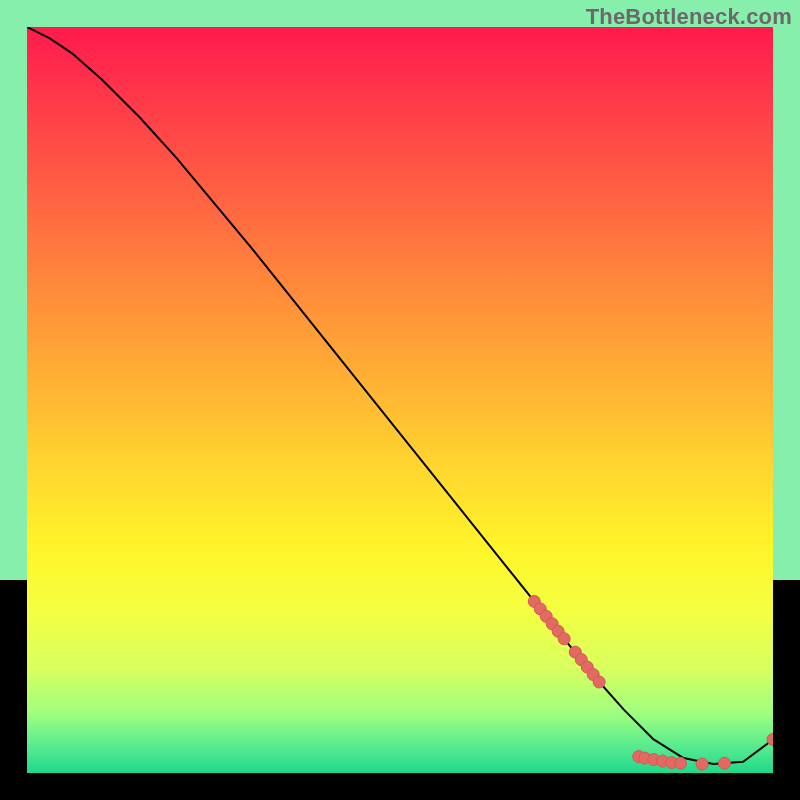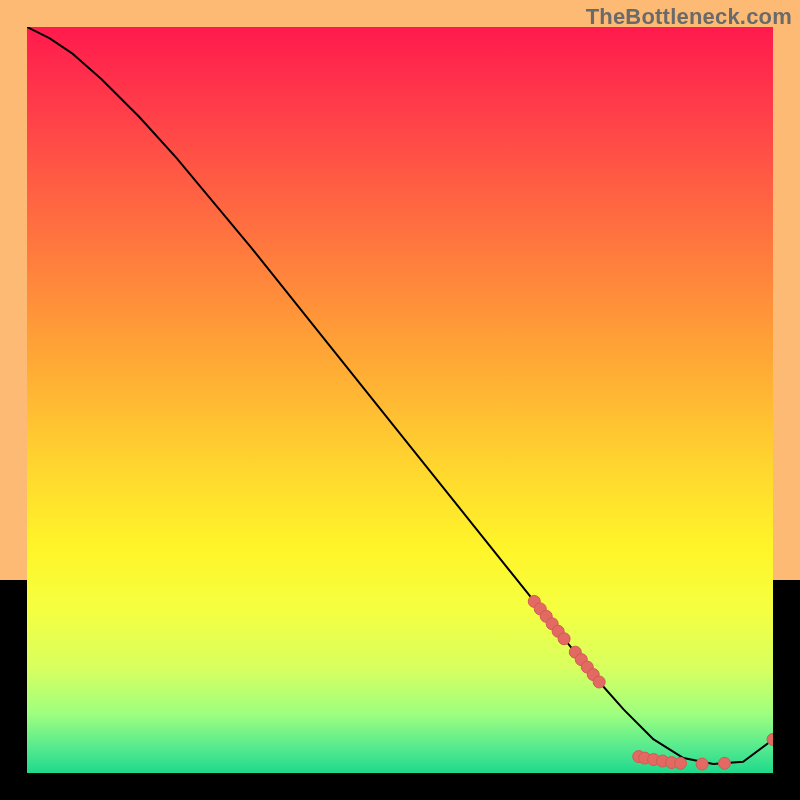--- a/index.html
+++ b/index.html
@@ -8,21 +8,21 @@
     width: 800px;
     height: 800px;
     background: #000;
     overflow: hidden;
     font-family: Arial, Helvetica, sans-serif;
   }
   .stage {
     position: relative;
     width: 800px;
     height: 580px;
-    background: #fdba74;
+    background: #86efac;
     text-align: center;
   }
   .plot {
     position: absolute;
     left: 27px;
     top: 27px;
     width: 746px;
     height: 746px;
     overflow: hidden;
   }

